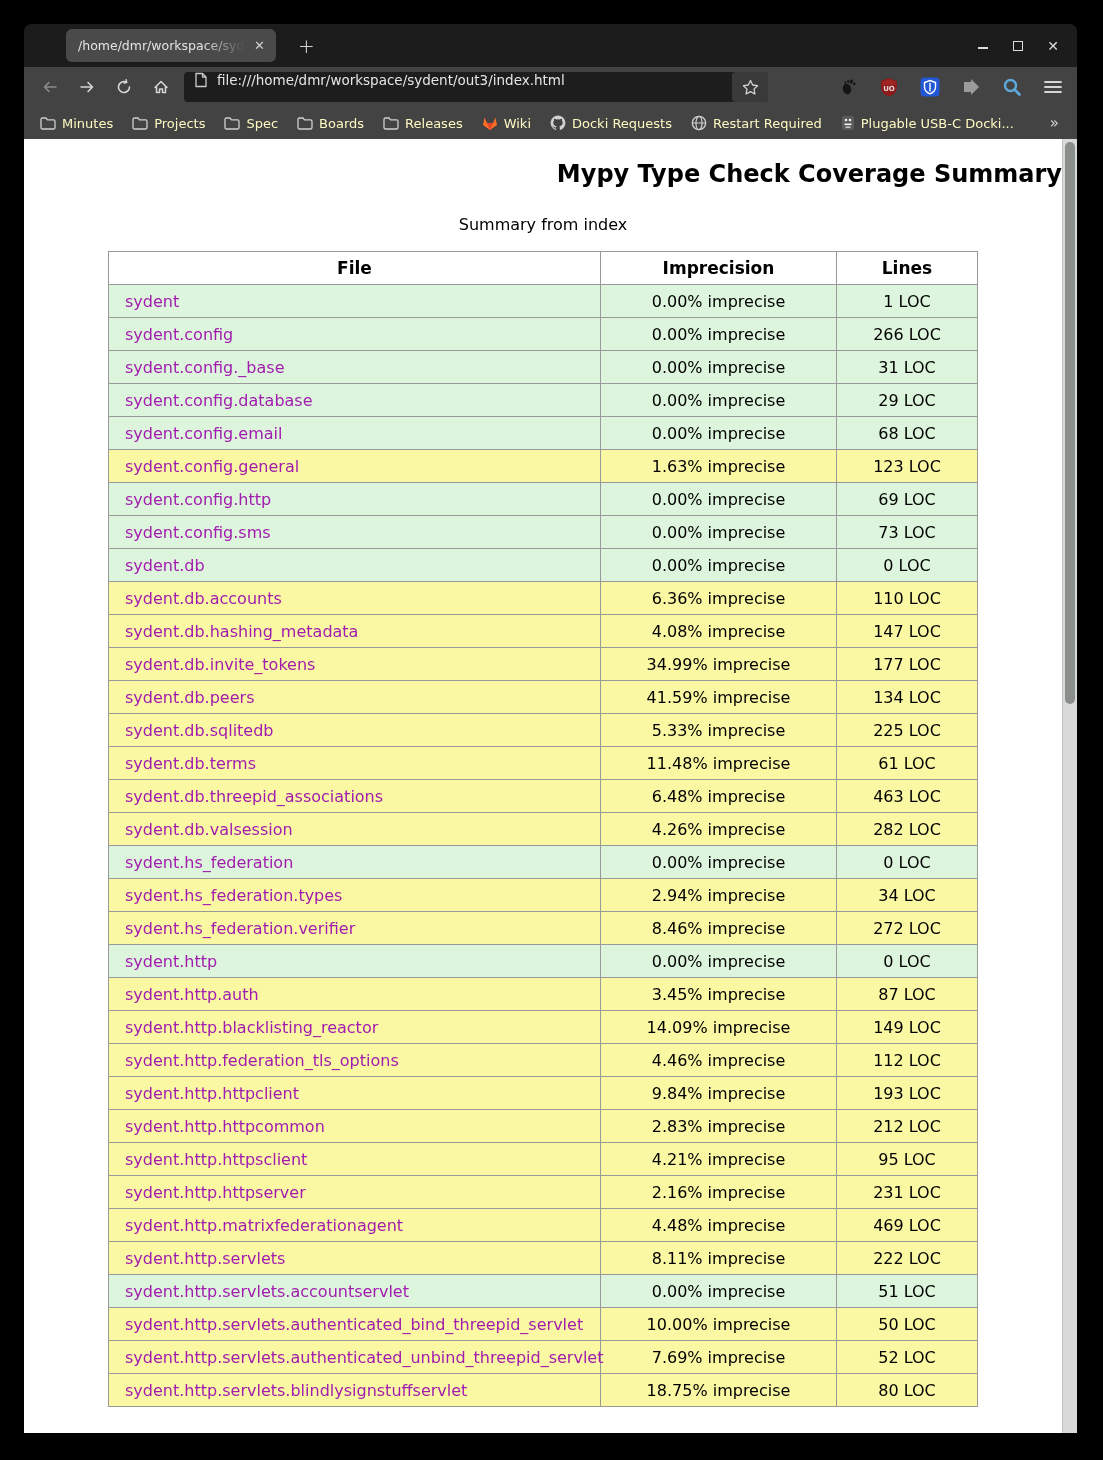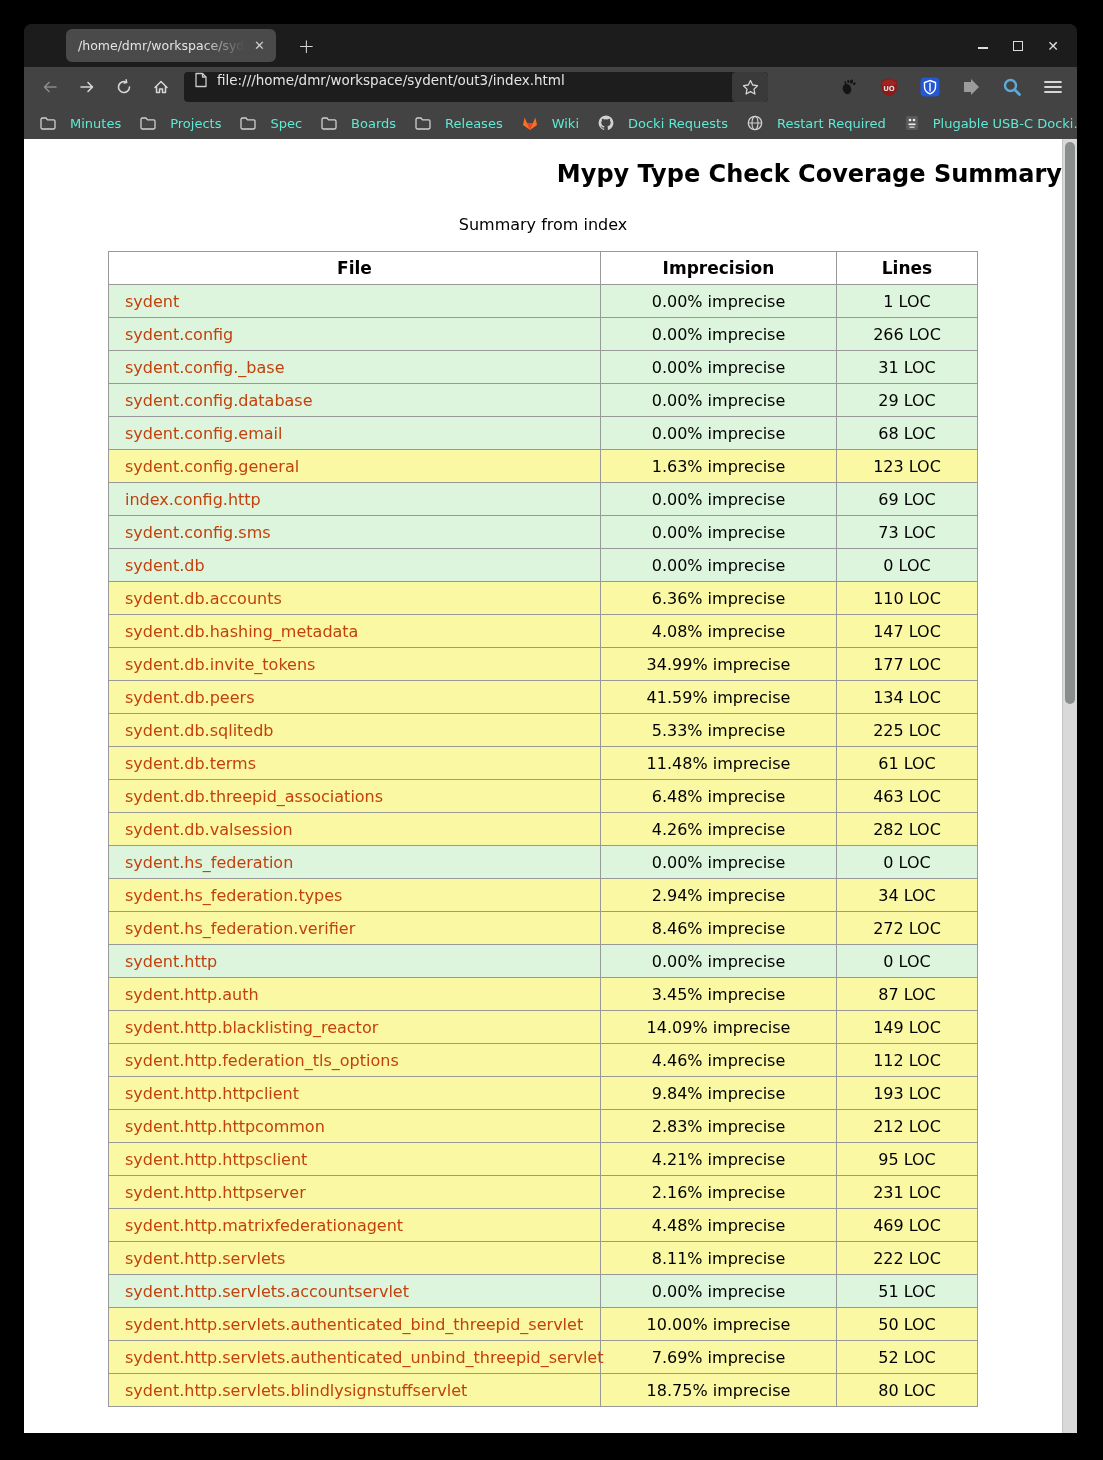--- a/index.html
+++ b/index.html
@@ -36,41 +36,41 @@
   .urlbar .doc { margin:0 9px 0 10px; flex:none; }
   .url-text { flex:1; color:#e6e4e4; font-size:13.5px; white-space:nowrap; overflow:hidden; }
   .star-box { flex:none; width:36px; height:30px; background:#3a3a3a; border-radius:4px;
               display:flex; align-items:center; justify-content:center; }
   .ext-icons { margin-left:auto; display:flex; gap:21px; align-items:center; }
   .ext-btn { width:20px; height:20px; display:flex; align-items:center; justify-content:center; }
 
   
   .bookmarksbar { height:32px; background:#434343; display:flex; align-items:center; flex:none;
                   padding:0 20px 0 16px; gap:19px; }
-  .bm-item { display:flex; align-items:center; gap:14px; color:#5eead4; font-size:13px;
+  .bm-item { display:flex; align-items:center; gap:6px; color:#fef9c3; font-size:13px;
              white-space:nowrap; }
   .bm-chevron { margin-left:auto; color:#d8d6d6; font-size:15px; letter-spacing:-2px; }
 
   
   .content { flex:1; display:flex; background:#fff; overflow:hidden; }
   .page { flex:1; overflow:hidden; color:#000; }
   .page h1 { text-align:right; font-size:24px; font-weight:bold; margin-top:21px; }
   .caption { text-align:center; font-size:16px; margin-top:27px; }
   table.summary { margin:17px auto 0; border-collapse:collapse; width:869px;
                   font-size:16px; table-layout:fixed; }
   table.summary col.c-file { width:492px; }
   table.summary col.c-impr { width:236px; }
   table.summary col.c-lines{ width:141px; }
   table.summary th, table.summary td { border:1px solid #999; padding:6px 16px; height:33px; }
   table.summary th { font-size:17px; font-weight:bold; text-align:center; background:#fff; }
   td.f { text-align:left; }
   td.c { text-align:center; }
   tr.q-good { background:#ddf5dd; }
   tr.q-warn { background:#fbf8a3; }
-  td.f a { color:#c2410c; text-decoration:none; }
+  td.f a { color:#a21caf; text-decoration:none; }
 
   
   .scrollbar { width:15px; background:#d9d9d9; position:relative; flex:none;
                border-left:1px solid #c4c4c4; }
   .scroll-thumb { position:absolute; left:2px; top:3px; width:10px; height:562px;
                   background:#898e8b; border-radius:5px; }
 
   svg { display:block; }
 </style>
 </head>
@@ -305,21 +305,21 @@
               <td class="f"><a href="#">sydent.config.email</a></td>
               <td class="c">0.00% imprecise</td>
               <td class="c">68 LOC</td>
             </tr>
             <tr class="q-warn">
               <td class="f"><a href="#">sydent.config.general</a></td>
               <td class="c">1.63% imprecise</td>
               <td class="c">123 LOC</td>
             </tr>
             <tr class="q-good">
-              <td class="f"><a href="#">index.config.http</a></td>
+              <td class="f"><a href="#">sydent.config.http</a></td>
               <td class="c">0.00% imprecise</td>
               <td class="c">69 LOC</td>
             </tr>
             <tr class="q-good">
               <td class="f"><a href="#">sydent.config.sms</a></td>
               <td class="c">0.00% imprecise</td>
               <td class="c">73 LOC</td>
             </tr>
             <tr class="q-good">
               <td class="f"><a href="#">sydent.db</a></td>

